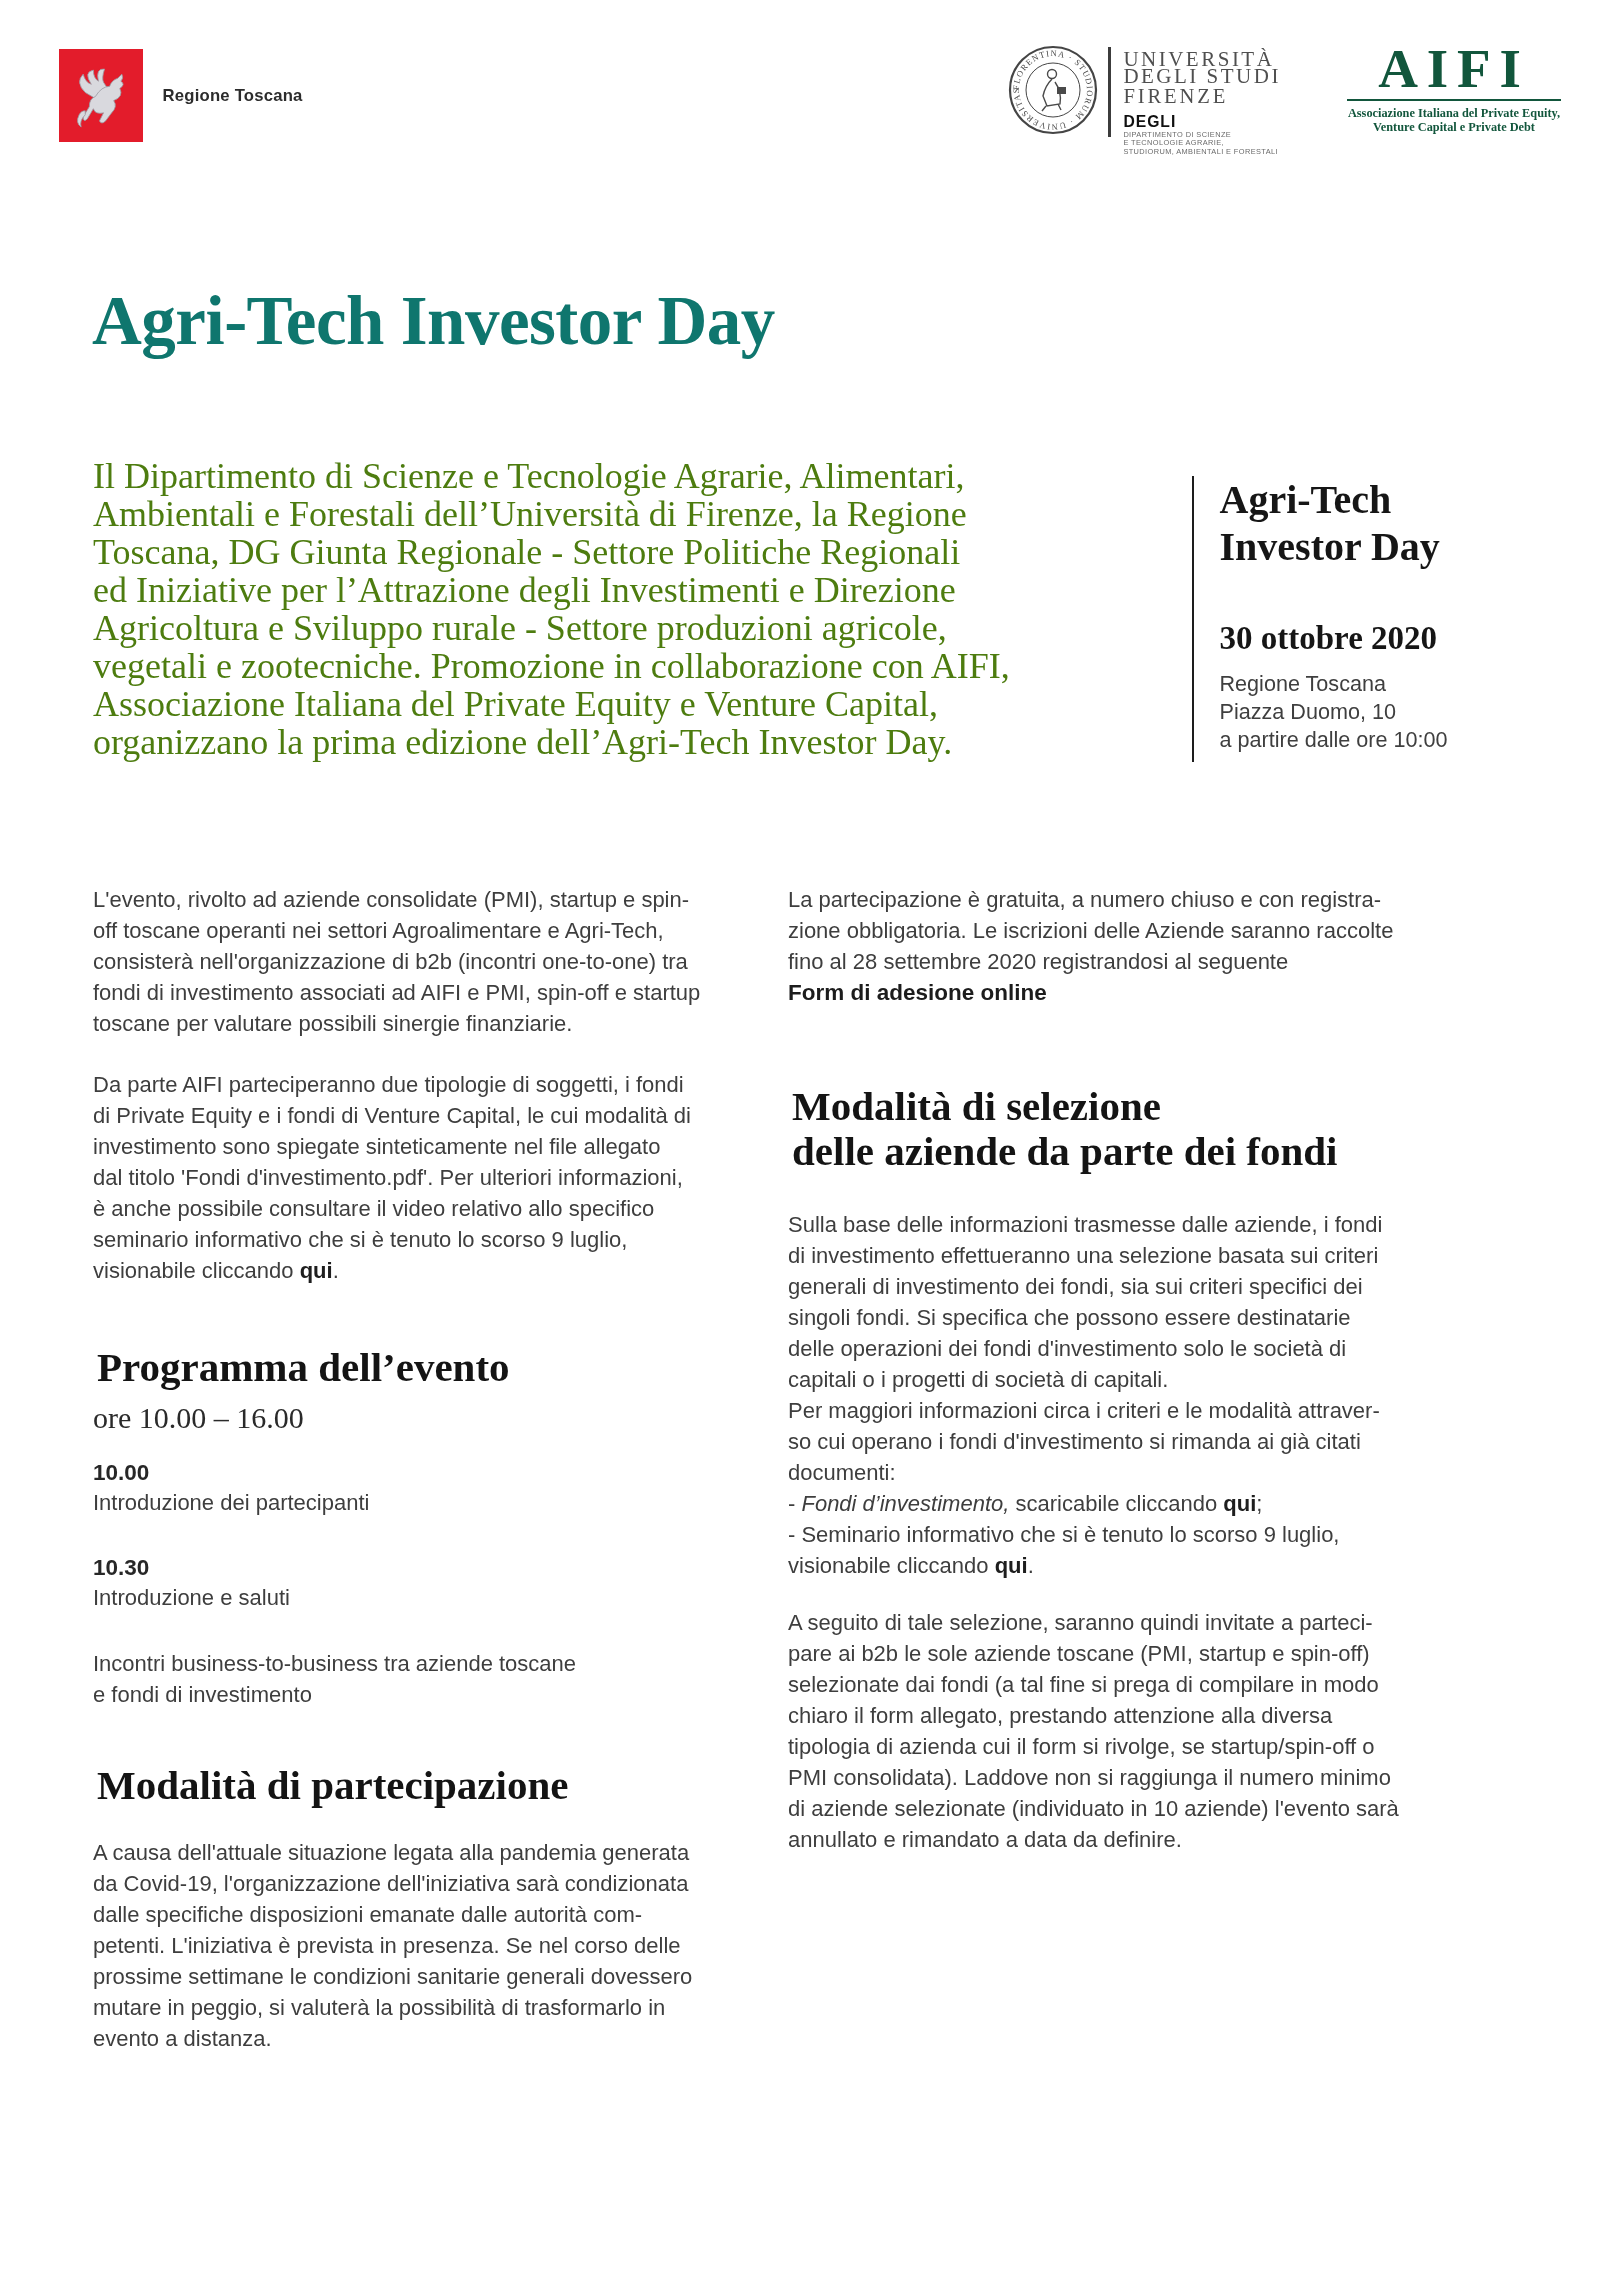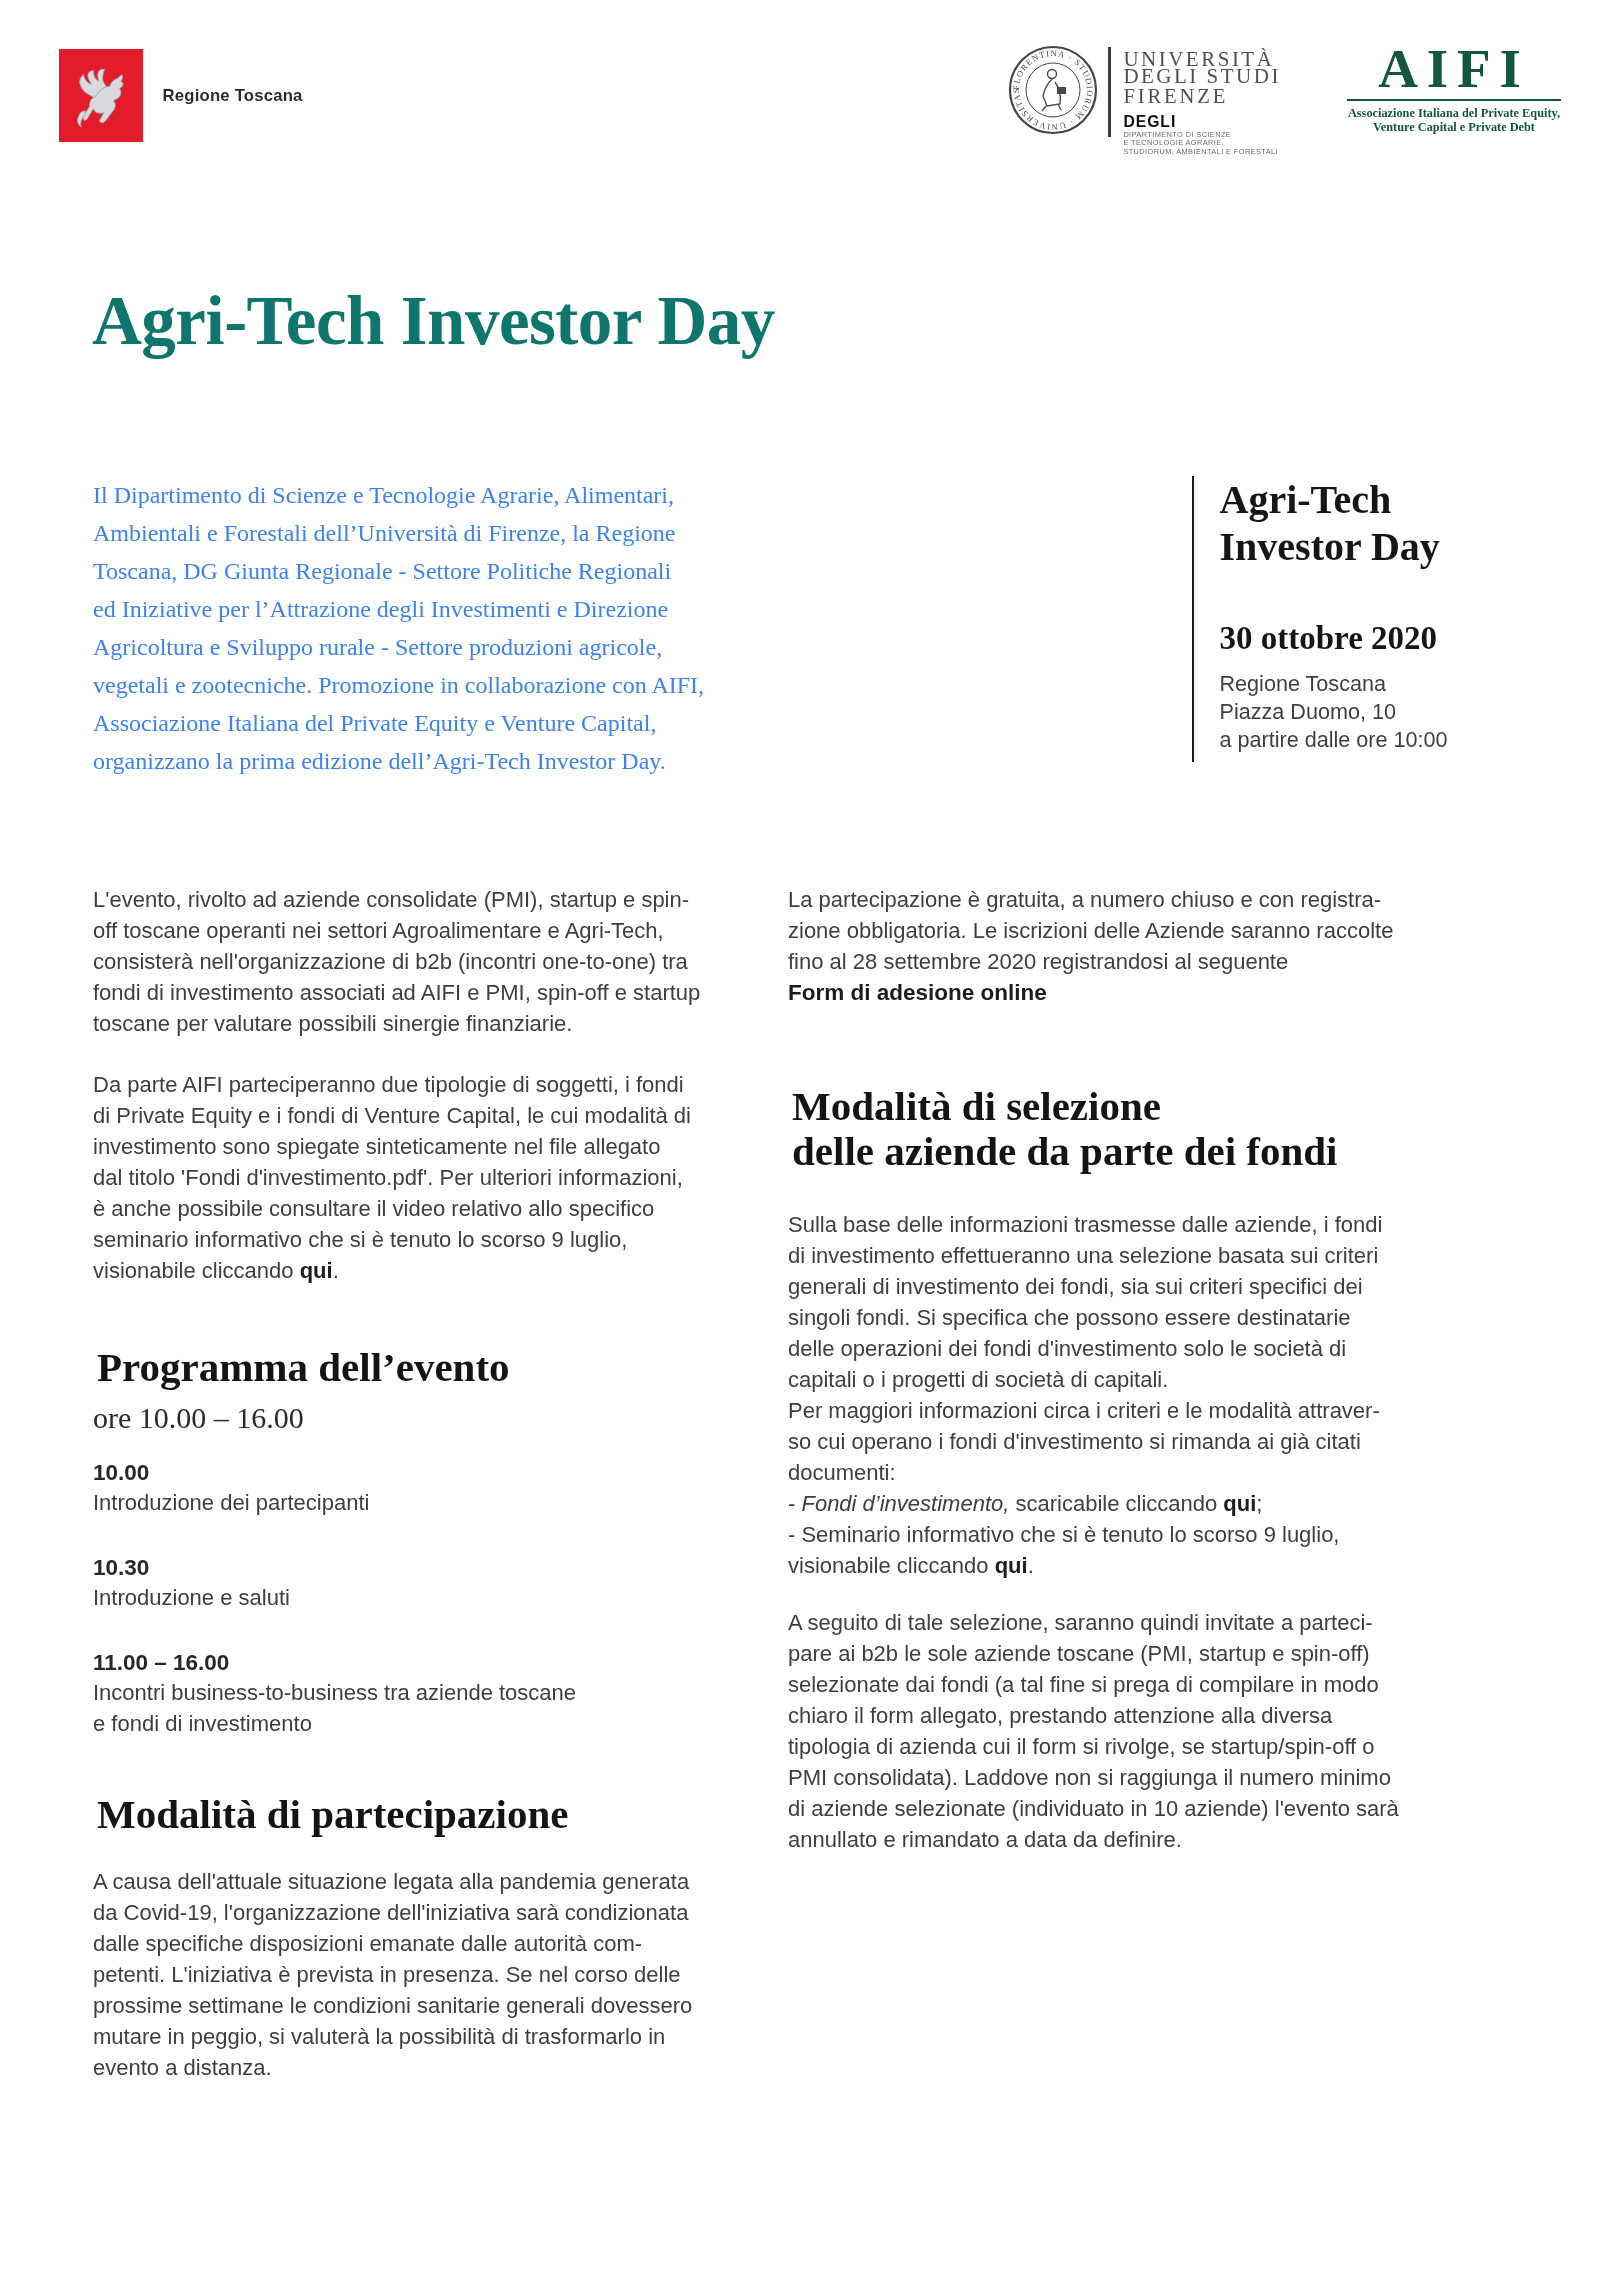--- a/index.html
+++ b/index.html
@@ -31,21 +31,21 @@
   .aifi-name{font-family:"Liberation Serif","DejaVu Serif",serif;font-size:55px;line-height:55px;font-weight:700;color:#12563c;letter-spacing:8.8px;}
   .aifi-rule{border:0;border-top:2px solid #12563c;margin:2.9px 0 4.9px 0;}
   .aifi-sub{font-family:"Liberation Serif","DejaVu Serif",serif;font-size:12.3px;line-height:14.7px;font-weight:700;color:#12563c;}
 
   
   .main-title{position:absolute;left:92px;top:284px;margin:0;
     font-family:"Liberation Serif","DejaVu Serif",serif;font-weight:700;
     font-size:69px;line-height:74px;color:#0f766e;letter-spacing:-0.5px;}
   .intro{position:absolute;left:93px;top:457px;width:1010px;
     font-family:"Liberation Serif","DejaVu Serif",serif;
-    font-size:24px;line-height:38px;color:#3b82f6;white-space:pre-line;margin-top:19px;}
+    font-size:36px;line-height:38px;color:#4d7c0f;white-space:pre-line;}
 
   
   .event-card{position:absolute;left:1192px;top:476px;min-height:286px;
     border-left:2.9px solid #1d1d1d;padding-left:25.5px;width:323px;}
   .card-title{font-family:"Liberation Serif","DejaVu Serif",serif;font-weight:700;
     font-size:40px;line-height:47px;color:#161616;}
   .card-date{font-family:"Liberation Serif","DejaVu Serif",serif;font-weight:700;
     font-size:33px;line-height:35px;color:#161616;margin-top:51px;}
   .card-addr{font-size:21.6px;line-height:28px;color:#3f3f3f;margin-top:13.7px;white-space:pre-line;}
 
@@ -171,21 +171,20 @@
     <div class="schedule">
       <div class="sched-item">
         <div class="sched-time">10.00</div>
         <div class="sched-desc">Introduzione dei partecipanti</div>
       </div>
       <div class="sched-item">
         <div class="sched-time">10.30</div>
         <div class="sched-desc">Introduzione e saluti</div>
       </div>
       <div class="sched-item">
-        <div class="sched-time">11.00 – 16.00</div>
         <div class="sched-desc">Incontri business-to-business tra aziende toscane
 e fondi di investimento</div>
       </div>
     </div>
 
     <h2 class="h2 mt-h-partecip">Modalità di partecipazione</h2>
     <p class="body-text mt-p-partecip"><span>A causa dell'attuale situazione legata alla pandemia generata
 da Covid-19, l'organizzazione dell'iniziativa sarà condizionata
 dalle specifiche disposizioni emanate dalle autorità com-
 petenti. L'iniziativa è prevista in presenza. Se nel corso delle

